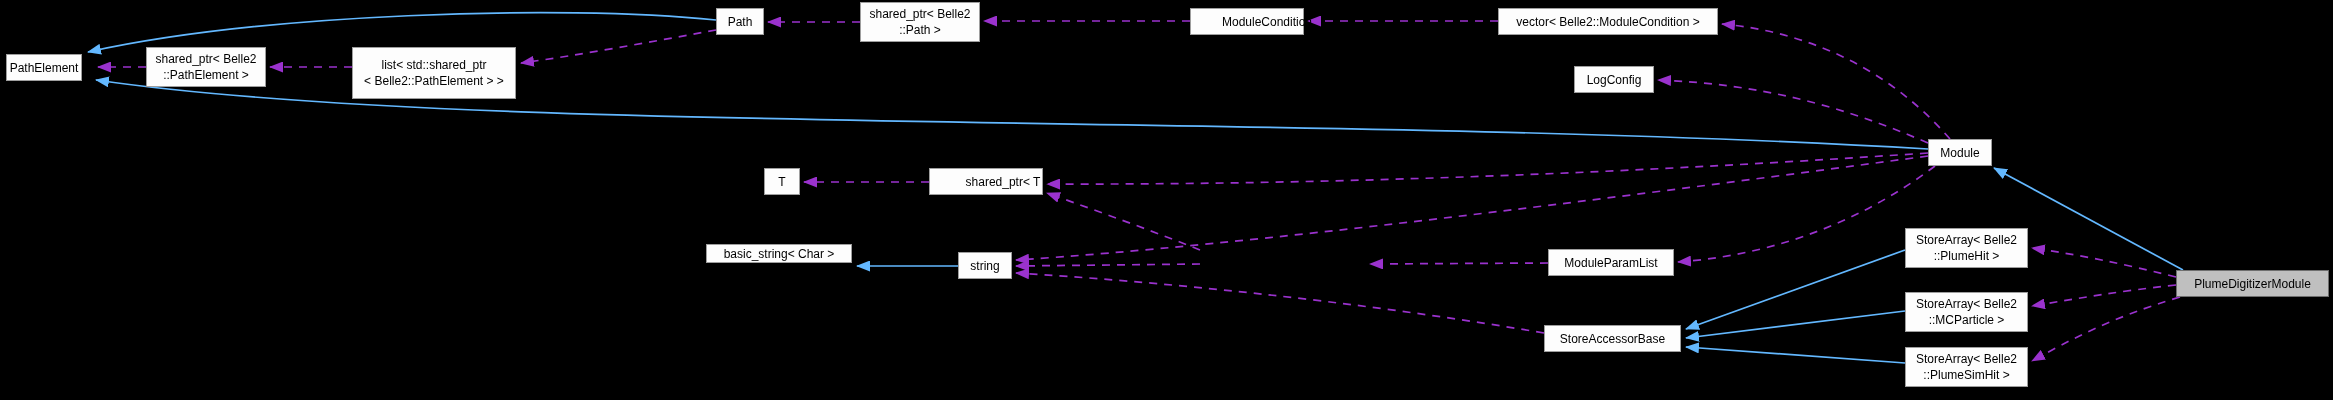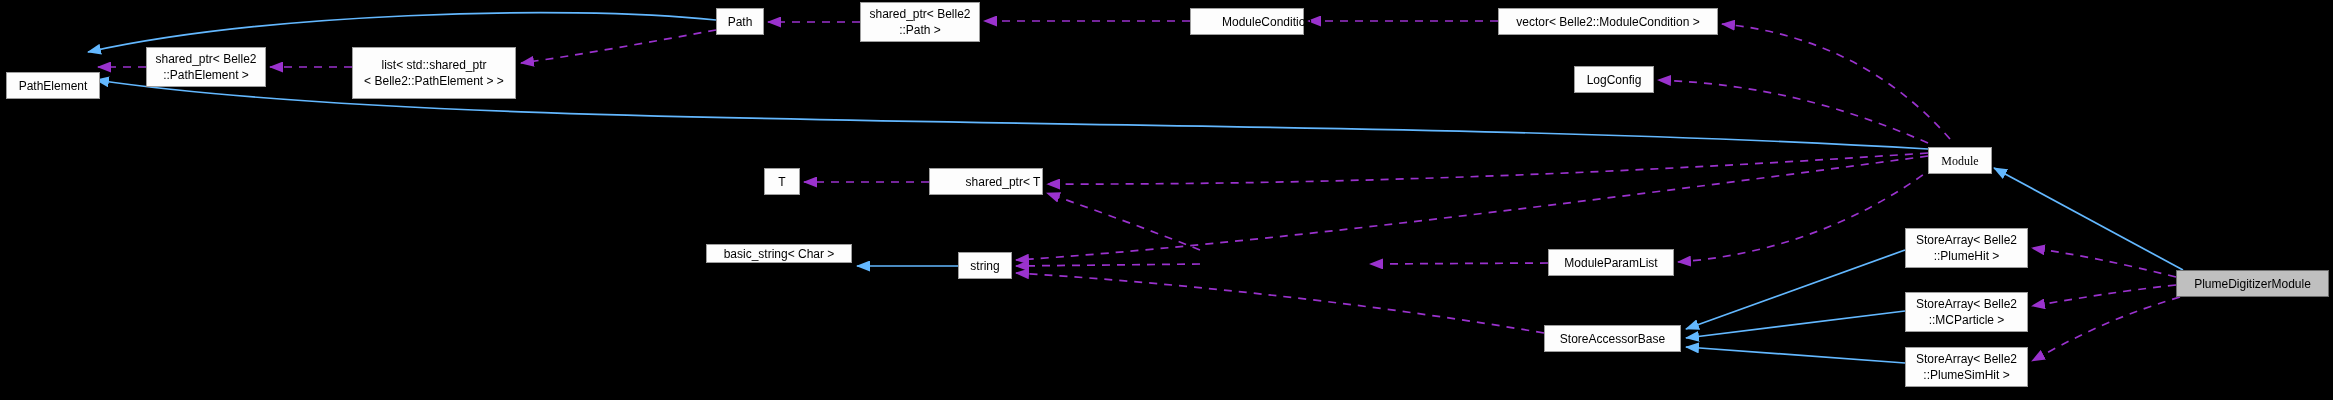--- a/index.html
+++ b/index.html
@@ -57,21 +57,21 @@
       <path d="M1200,250 C1150,230 1100,212 1047,193" class="edge usage" stroke="#9a32cd" marker-end="url(#arrow-usage)"></path>
       <path d="M1928,156 C1600,200 1250,245 1016,260" class="edge usage" stroke="#9a32cd" marker-end="url(#arrow-usage)"></path>
       <path d="M1200,264 L1016,266" class="edge usage" stroke="#9a32cd" marker-end="url(#arrow-usage)"></path>
       <path d="M1544,333 C1350,300 1150,281 1016,273" class="edge usage" stroke="#9a32cd" marker-end="url(#arrow-usage)"></path>
       <path d="M1548,263 L1370,264" class="edge usage" stroke="#9a32cd" marker-end="url(#arrow-usage)"></path>
       <path d="M1935,166 C1850,230 1760,256 1678,262" class="edge usage" stroke="#9a32cd" marker-end="url(#arrow-usage)"></path>
       <path d="M2176,277 C2120,263 2080,255 2032,248" class="edge usage" stroke="#9a32cd" marker-end="url(#arrow-usage)"></path>
       <path d="M2176,285 C2120,291 2080,298 2032,306" class="edge usage" stroke="#9a32cd" marker-end="url(#arrow-usage)"></path>
       <path d="M2180,297 C2110,318 2070,340 2032,361" class="edge usage" stroke="#9a32cd" marker-end="url(#arrow-usage)"></path>
     </svg>
-<div class="node" style="left: 6px; top: 54px; width: 94px; height: 27px; margin-top: 18px;">
+<div class="node" style="left: 6px; top: 54px; width: 76px; height: 27px;">
       <span>PathElement</span>
     </div>
     <div class="node" style="left: 146px; top: 47px; width: 120px; height: 40px;">
       <span>shared_ptr&lt; Belle2</span>
       <span>::PathElement &gt;</span>
     </div>
     <div class="node" style="left: 352px; top: 47px; width: 164px; height: 52px;">
       <span>list&lt; std::shared_ptr</span>
       <span>&lt; Belle2::PathElement &gt; &gt;</span>
     </div>
@@ -84,21 +84,21 @@
     </div>
     <div class="node" style="left: 1190px; top: 8px; width: 114px; height: 27px; padding-left: 40px;">
       <span>ModuleCondition</span>
     </div>
     <div class="node" style="left: 1498px; top: 8px; width: 220px; height: 27px;">
       <span>vector&lt; Belle2::ModuleCondition &gt;</span>
     </div>
     <div class="node" style="left: 1574px; top: 66px; width: 80px; height: 27px;">
       <span>LogConfig</span>
     </div>
-    <div class="node" style="left: 1928px; top: 147px; width: 64px; height: 27px; font-family: Liberation Serif, serif;">
+    <div class="node" style="left: 1928px; top: 139px; width: 64px; height: 27px;">
       <span>Module</span>
     </div>
     <div class="node" style="left: 764px; top: 168px; width: 36px; height: 27px;">
       <span>T</span>
     </div>
     <div class="node" style="left: 929px; top: 168px; width: 114px; height: 27px; padding-left: 44px;">
       <span>shared_ptr&lt; T &gt;</span>
     </div>
     <div class="node" style="left: 706px; top: 244px; width: 146px; height: 19px;">
       <span>basic_string&lt; Char &gt;</span>

